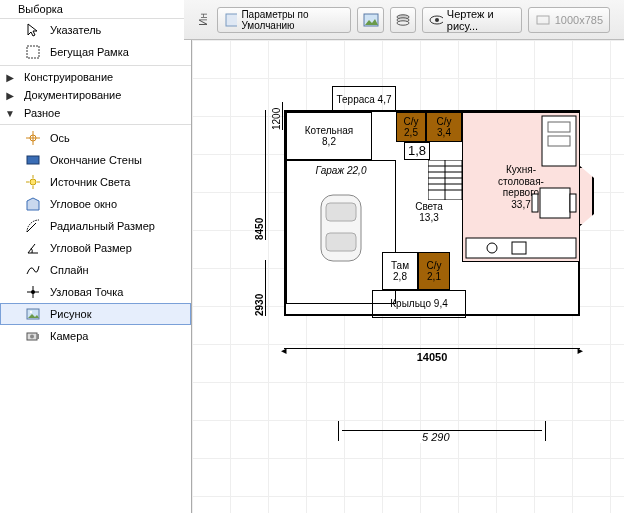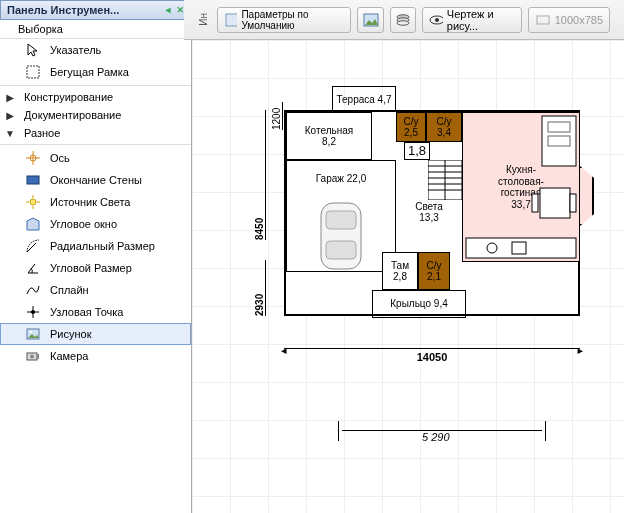--- a/index.html
+++ b/index.html
@@ -31,27 +31,20 @@
   .room.pink { background:#fce1de; }
   .dim-bottom { position:absolute; font-size:11px; }
   .icon-svg { display:block; }
   .ruler-v { position:absolute; left:192px; top:40px; width:14px; bottom:0; background:#f3f3f3; border-right:1px solid #ccc; }
   .ruler-h { position:absolute; left:206px; top:40px; right:0; height:14px; background:#f3f3f3; border-bottom:1px solid #ccc; }
 </style>
 </head>
 <body>
 
 <div class="toolbox">
-  <div class="tb-header">
-    <span>Панель Инструмен...</span>
-    <span class="right">
-      <span class="arrow-sm">◄</span>
-      <span class="arrow-sm">✕</span>
-    </span>
-  </div>
   <div class="tb-sub">Выборка</div>
 
   <div class="tb-item">
     <span class="ti-arrow"></span>
     <span class="ti-icon">
         <svg class="icon-svg" width="14" height="14">
           <path d="M2 1 L2 12 L5 9 L7 13 L9 12 L7 8 L11 8 Z" fill="#fff" stroke="#000"></path>
         </svg>
       </span>
     <span>Указатель</span>
@@ -256,21 +249,21 @@
 
         <div class="room blue" style="left:140px;top:0;width:36px;height:30px;">
             <span>С/у</span>
             <span>3,4</span>
           </div>
 
         <div class="room" style="left:118px;top:30px;width:26px;height:18px;font-size:13px;">
             <span>1,8</span>
           </div>
 
-        <div class="room" style="left:0;top:48px;width:110px;height:112px;justify-content:flex-start;padding-top:12px;">
+        <div class="room" style="left:0;top:48px;width:110px;height:144px;justify-content:flex-start;padding-top:4px;font-style:italic;">
           <span>Гараж 22,0</span>
           <svg width="70" height="90" style="margin-top:8px">
               <rect x="15" y="10" width="40" height="66" rx="12" fill="#f5f5f5" stroke="#888"></rect>
               <rect x="20" y="18" width="30" height="18" rx="4" fill="#e0e0e0" stroke="#aaa"></rect>
               <rect x="20" y="48" width="30" height="18" rx="4" fill="#e0e0e0" stroke="#aaa"></rect>
             </svg>
         </div>
 
         <div class="room" style="left:110px;top:60px;width:66px;height:80px;border:none;">
             <span>Света</span>
@@ -285,21 +278,21 @@
               <line x1="0" y1="18" x2="34" y2="18"></line>
               <line x1="0" y1="24" x2="34" y2="24"></line>
               <line x1="0" y1="30" x2="34" y2="30"></line>
               <line x1="17" y1="0" x2="17" y2="40"></line>
             </g>
           </svg>
 
         <div class="room pink" style="left:176px;top:0;width:118px;height:150px;">
           <span>Кухня-</span>
             <span>столовая-</span>
-            <span>гостиная</span>
+            <span>первого</span>
             <span>33,7</span>
         </div>
 
         <svg style="position:absolute;left:176px;top:0;" width="118" height="150">
           <rect x="80" y="4" width="34" height="50" fill="#fff" stroke="#000"></rect>
           <rect x="86" y="10" width="22" height="10" fill="none" stroke="#666"></rect>
           <rect x="86" y="24" width="22" height="10" fill="none" stroke="#666"></rect>
           <rect x="78" y="76" width="30" height="30" fill="#fff" stroke="#000"></rect>
           <rect x="108" y="82" width="6" height="18" fill="#fff" stroke="#000"></rect>
           <rect x="70" y="82" width="6" height="18" fill="#fff" stroke="#000"></rect>

